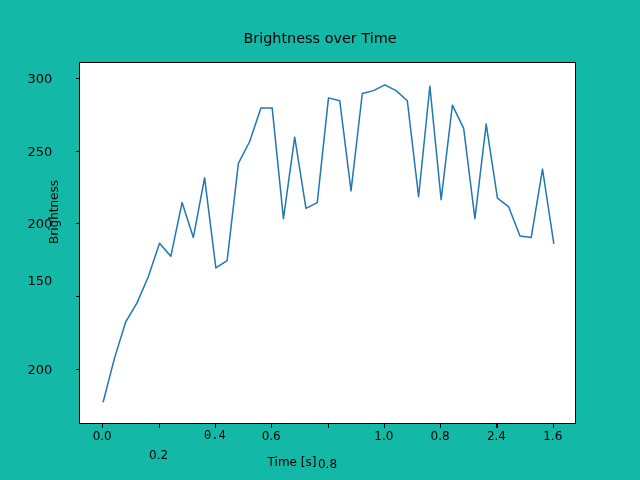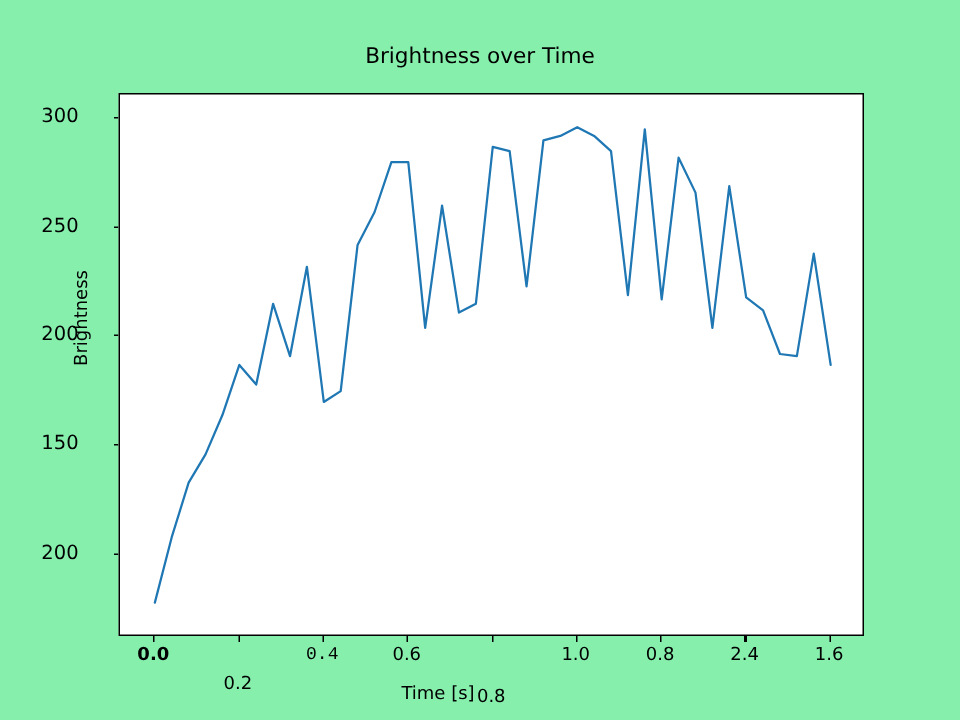--- a/index.html
+++ b/index.html
@@ -10,21 +10,21 @@
   body {
     width: 640px;
     height: 480px;
     font-family: "DejaVu Sans", sans-serif;
     overflow: hidden;
   }
   #figure {
     position: relative;
     width: 640px;
     height: 480px;
-    background: #86efac;
+    background: #14b8a6;
   }
   #chart-title {
     position: absolute;
     left: 0;
     top: 30px;
     width: 640px;
     text-align: center;
     font-size: 14.4px;
     color: #000000;
     line-height: 1.2;
@@ -106,27 +106,27 @@
 
 <div id="figure">
 
   <div id="chart-title">Brightness over Time</div>
 
   <div id="ylabel">Brightness</div>
   <div id="xlabel">Time [s]</div>
 
   <div id="ytick-labels">
       <div class="ytick-label" style="top: 368.755px;">200</div>
-      <div class="ytick-label" style="top: 296px;">150</div>
+      <div class="ytick-label" style="top: 280px;">150</div>
       <div class="ytick-label" style="top: 223.373px;">200</div>
       <div class="ytick-label" style="top: 150.683px;">250</div>
       <div class="ytick-label" style="top: 77.992px;">300</div>
     </div>
   <div id="xtick-labels">
-      <div class="xtick-label" style="left: 102.231px; font-weight: bold;">0.0</div>
+      <div class="xtick-label" style="left: 102.231px;">0.0</div>
       <div class="xtick-label" style="left: 158.548px; margin-top: 19px;">0.2</div>
       <div class="xtick-label" style="left: 214.865px; font-family: Liberation Mono, monospace;">0.4</div>
       <div class="xtick-label" style="left: 271.183px;">0.6</div>
       <div class="xtick-label" style="left: 327.5px; margin-top: 28px;">0.8</div>
       <div class="xtick-label" style="left: 383.817px;">1.0</div>
       <div class="xtick-label" style="left: 440.135px;">0.8</div>
       <div class="xtick-label" style="left: 496.452px;">2.4</div>
       <div class="xtick-label" style="left: 552.769px;">1.6</div>
     </div>
   <div id="tick-marks">

